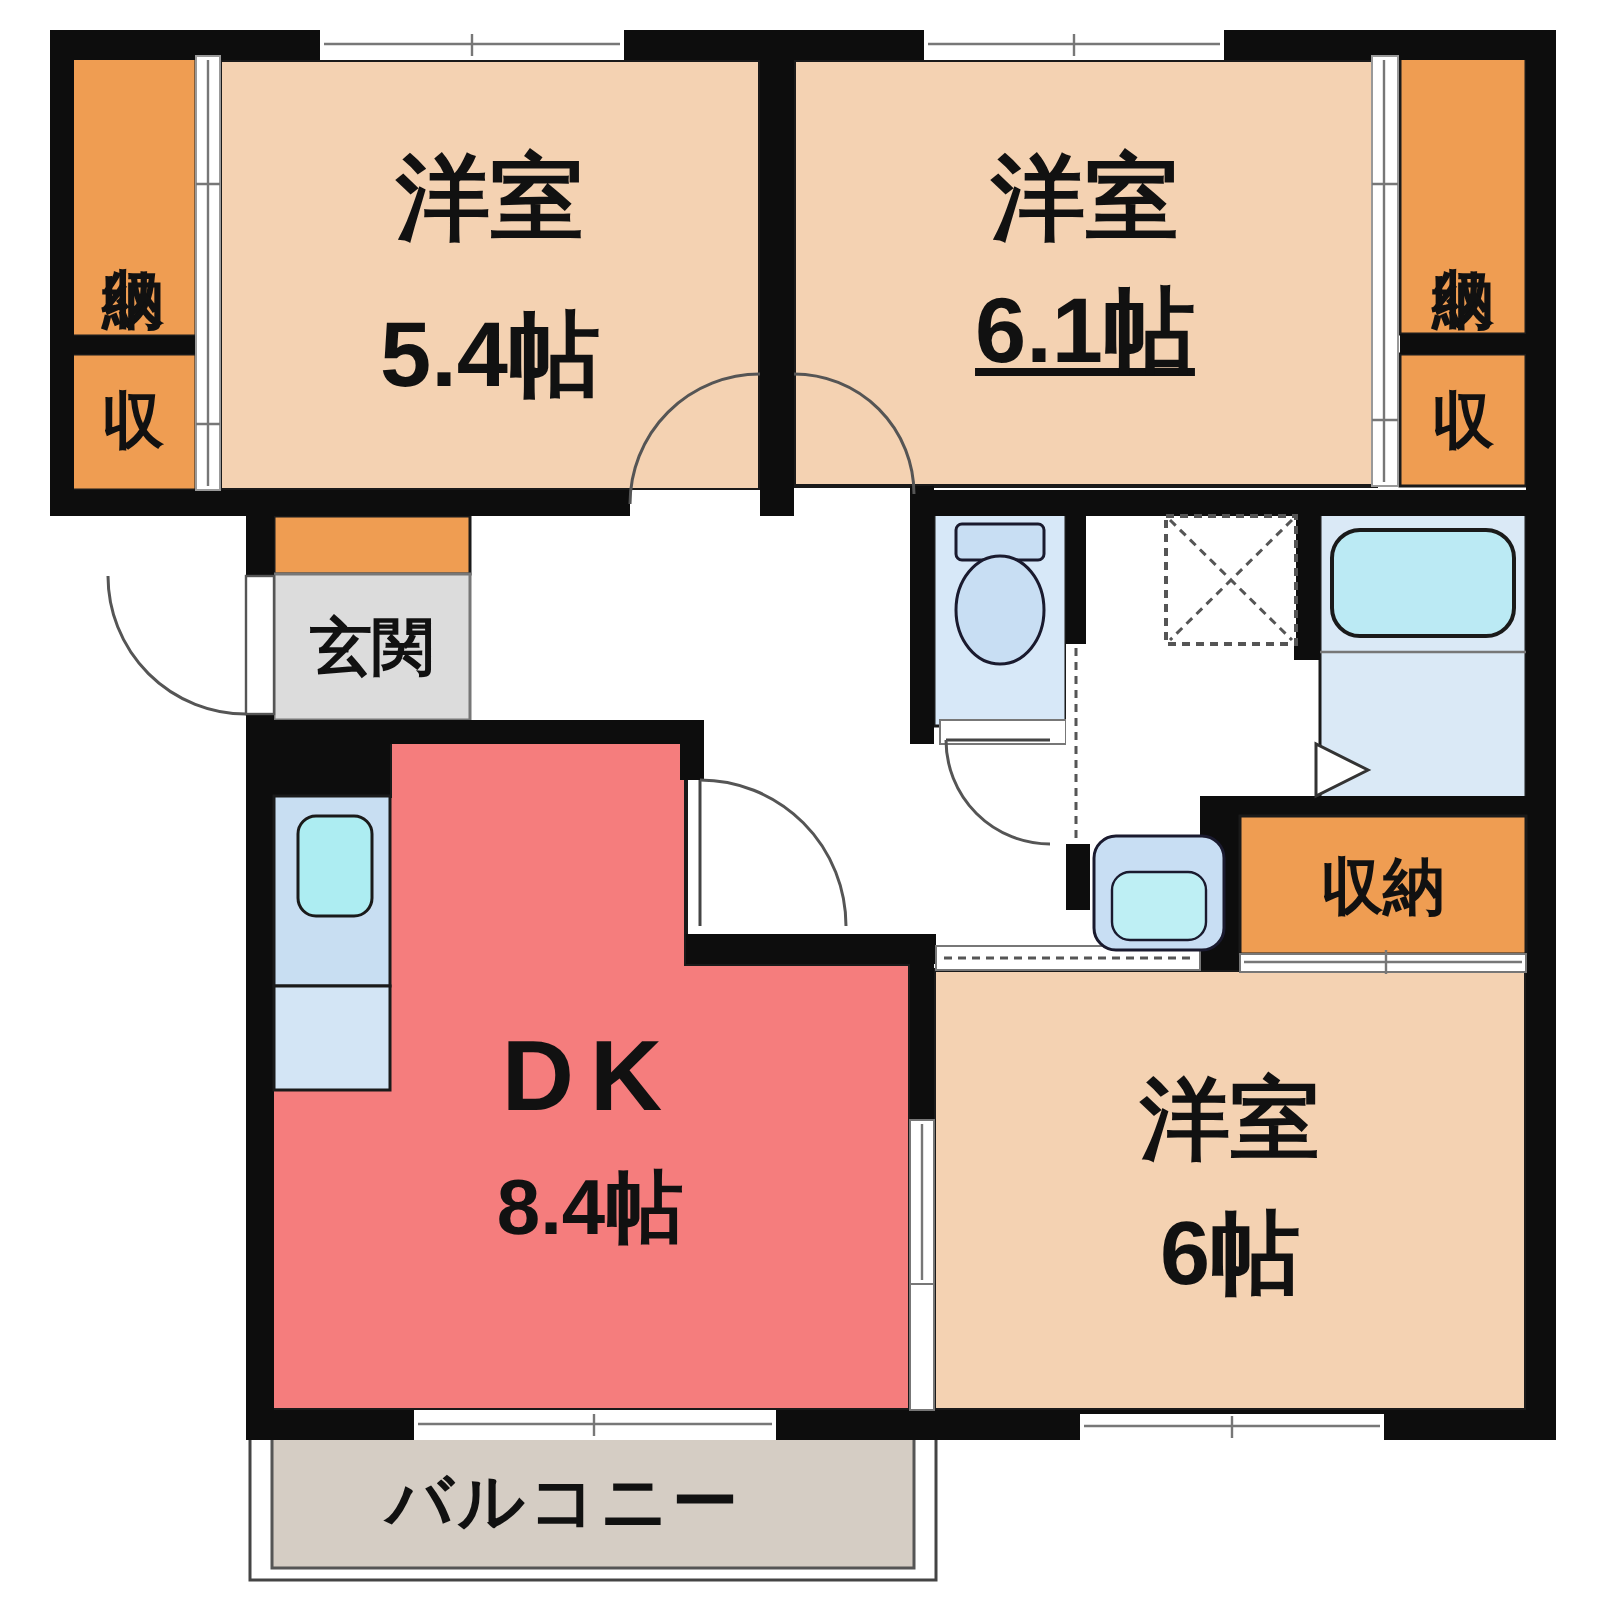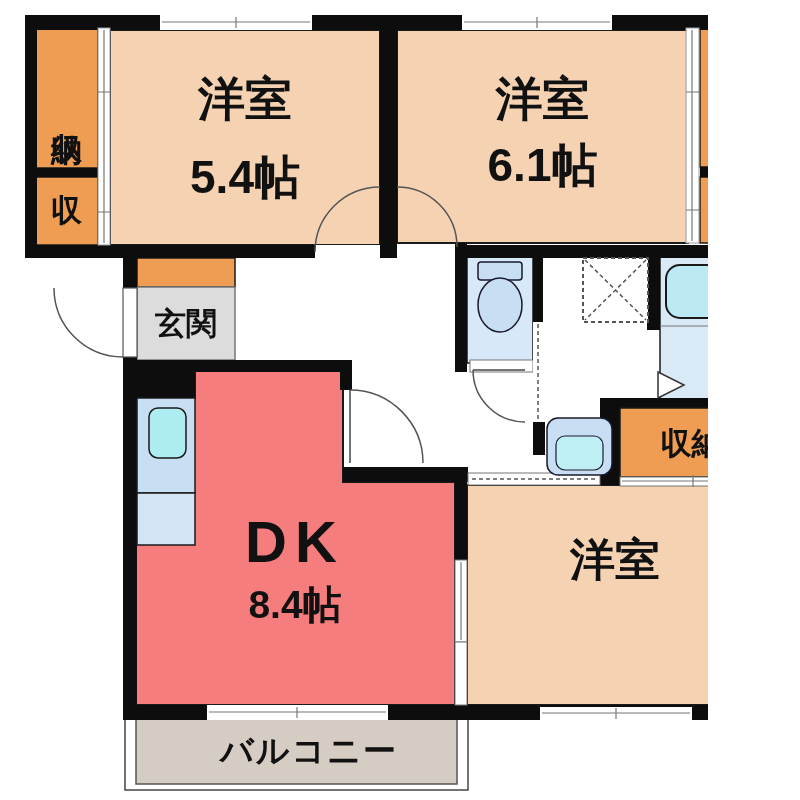--- a/index.html
+++ b/index.html
@@ -1,16 +1,16 @@
 <!DOCTYPE html>
 <html style="--wall: #0d0d0d; --room: #F4D2B2; --closet: #EF9D52; --dk: #F57D7D; --genkan: #DCDCDC; --balcony: #D5CDC4; --water_floor: #D7E8F8; --bath_floor: #DAE9F6; --tub: #BBEAF4; --counter: #C8DEF2; --counter2: #D3E5F5; --sink: #ADEDF2; --fixture: #C8DEF3; --basin_inner: #BEEFF4; --text: #111111;"><head>
 <meta charset="utf-8">
 <style>
   html,body{margin:0;padding:0;background:#ffffff;}
-  #plan{position:relative;width:708px;height:800px;background:#ffffff;overflow:hidden;
+  #plan{position:relative;width:800px;height:800px;background:#ffffff;overflow:hidden;
         font-family:"Liberation Sans","DejaVu Sans",sans-serif;}
   #plan svg{position:absolute;left:0;top:0;}
   
   .f-wall{fill:var(--wall);}
   .f-room{fill:var(--room);stroke:#1a1a1a;stroke-width:2;}
   .f-closet{fill:var(--closet);stroke:#1a1a1a;stroke-width:1.5;}
   .f-dk{fill:var(--dk);stroke:#1a1a1a;stroke-width:2;}
   .f-genkan{fill:var(--genkan);stroke:#777;stroke-width:1.5;}
   .f-balcony{fill:var(--balcony);stroke:#555;stroke-width:1.5;}
   .f-white{fill:#ffffff;}
@@ -28,32 +28,32 @@
   .arc{stroke:#555;stroke-width:1.5;fill:none;}
   .pan{fill:#ffffff;stroke:#555;stroke-width:2;stroke-dasharray:4 3;}
   .tri{fill:#ffffff;stroke:#333;stroke-width:1.5;}
 
   .lbl{position:absolute;color:var(--text);font-weight:bold;text-align:center;
        white-space:nowrap;line-height:1;}
   .v{writing-mode:vertical-rl;text-orientation:upright;letter-spacing:2px;}
   .lbl-bed1-name{left:110px;top:75px;width:270px;font-size:47px;}
   .lbl-bed1-size{left:110px;top:142px;width:270px;font-size:46px;margin-top:12px;}
   .lbl-bed2-name{left:397px;top:75px;width:291px;font-size:47px;}
-  .lbl-bed2-size{left:397px;top:142px;width:291px;font-size:46px;}
+  .lbl-bed2-size{left:397px;top:142px;width:291px;font-size:46px;text-decoration:underline;}
   .lbl-bed3-name{left:467px;top:537px;width:296px;font-size:45px;}
   .lbl-bed3-size{left:467px;top:604px;width:296px;font-size:45px;}
-  .lbl-dk-name{left:135px;top:513px;width:320px;font-size:58px;letter-spacing:8px;}
+  .lbl-dk-name{left:135px;top:513px;width:320px;font-size:50px;letter-spacing:8px;}
   .lbl-dk-size{left:135px;top:585px;width:320px;font-size:39px;}
   .lbl-genkan{left:137px;top:308px;width:98px;font-size:31px;}
   .lbl-cl-tl{left:35px;top:55px;width:63px;height:110px;font-size:31px;display:flex;align-items:center;justify-content:center;}
   .lbl-cl-tl2{left:35px;top:195px;width:63px;font-size:31px;}
   .lbl-cl-tr{left:700px;top:55px;width:63px;height:110px;font-size:31px;display:flex;align-items:center;justify-content:center;}
   .lbl-cl-tr2{left:700px;top:195px;width:63px;font-size:31px;}
   .lbl-st-br{left:620px;top:428px;width:143px;font-size:31px;}
-  .lbl-balcony{left:149px;top:734px;width:320px;font-size:33px;letter-spacing:2px;}
+  .lbl-balcony{left:122px;top:734px;width:320px;font-size:33px;letter-spacing:2px;}
 </style>
 </head>
 <body>
 
 <div id="plan">
   <svg width="800" height="800" viewBox="0 0 800 800">
 
     <rect class="f-room" x="110" y="30" width="270" height="215"></rect>
     <rect class="f-room" x="397" y="30" width="291" height="213"></rect>
     <rect class="f-room" x="467" y="485" width="296" height="220"></rect>
@@ -147,20 +147,21 @@
 
     <rect class="f-fix" x="547" y="418" width="65" height="57" rx="11"></rect>
     <rect class="f-basin" x="556" y="436" width="47" height="34" rx="9"></rect>
   </svg>
 
   <div class="lbl lbl-bed1-name">洋室</div>
   <div class="lbl lbl-bed1-size">5.4帖</div>
   <div class="lbl lbl-bed2-name">洋室</div>
   <div class="lbl lbl-bed2-size">6.1帖</div>
   <div class="lbl lbl-bed3-name">洋室</div>
+  <div class="lbl lbl-bed3-size">6帖</div>
   <div class="lbl lbl-dk-name">DK</div>
   <div class="lbl lbl-dk-size">8.4帖</div>
   <div class="lbl lbl-genkan">玄関</div>
   <div class="lbl v lbl-cl-tl">収納</div>
   <div class="lbl lbl-cl-tl2">収</div>
   <div class="lbl v lbl-cl-tr">収納</div>
   <div class="lbl lbl-cl-tr2">収</div>
   <div class="lbl lbl-st-br">収納</div>
   <div class="lbl lbl-balcony">バルコニー</div>
 </div>

